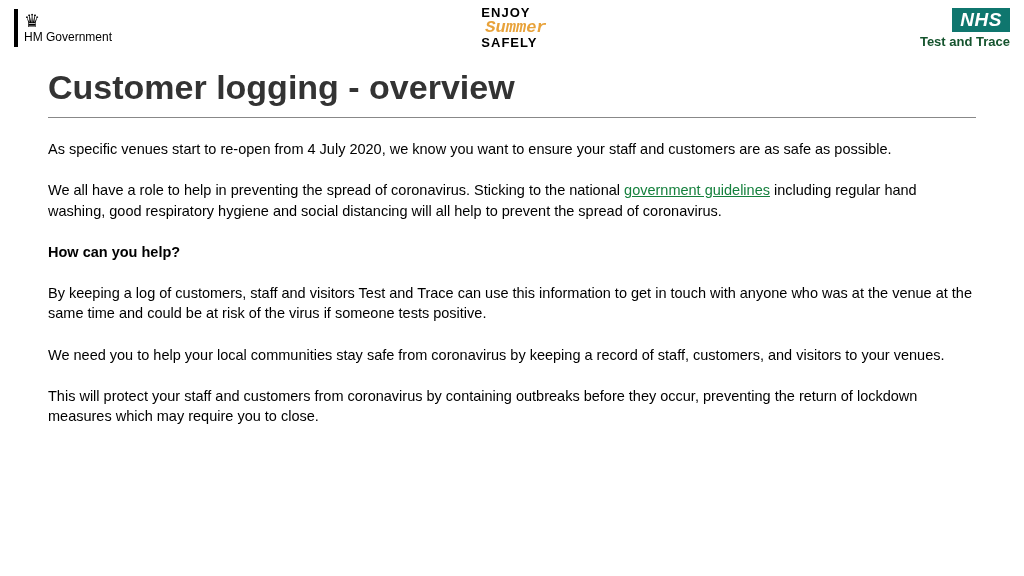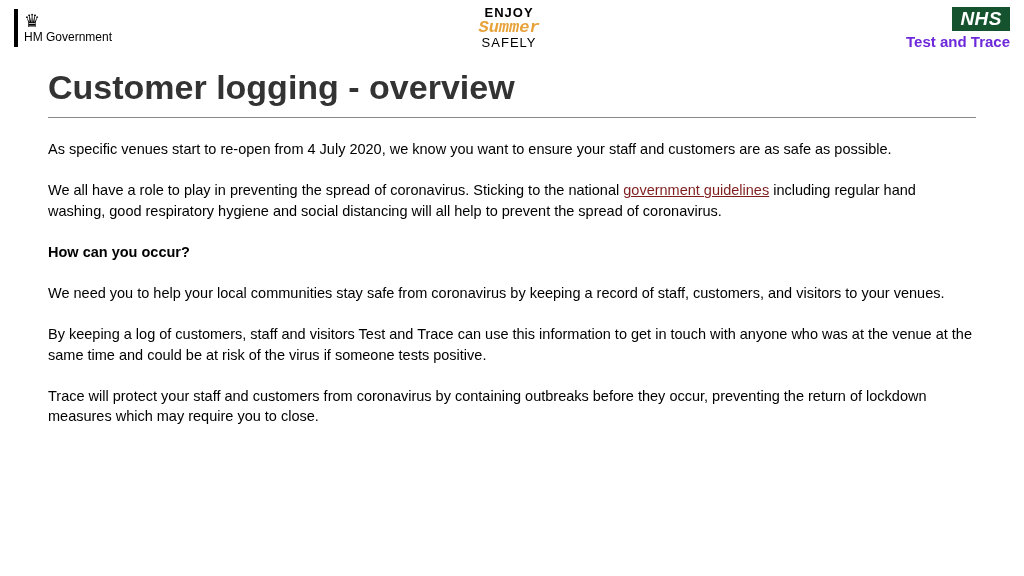--- a/index.html
+++ b/index.html
@@ -39,61 +39,61 @@
     }
     .crest {
       font-size: 18px;
       line-height: 1;
     }
     .hmgov-label {
       font-size: 12px;
       font-weight: 400;
     }
     .logo-summer {
-      text-align: center;
+      text-align: left;
       line-height: 0.95;
     }
     .summer-enjoy {
       font-size: 13px;
       font-weight: 900;
       letter-spacing: 1px;
       color: #000;
     }
     .summer-mid {
       font-size: 17px;
       font-weight: 700;
       font-style: italic;
       font-family: Liberation Mono, monospace;
       color: #e8a23a;
       display: inline-block;
       padding: 0 4px;
     }
     .summer-safely {
       font-size: 13px;
-      font-weight: 400;
+      font-weight: 700;
       letter-spacing: 1px;
       color: #000;
     }
     .logo-nhs {
       text-align: right;
     }
     .nhs-block {
       display: inline-block;
-      background: #14532d;
+      background: #0f766e;
       color: #fff;
       font-weight: 900;
       font-style: italic;
       font-size: 19px;
       padding: 1px 8px;
       letter-spacing: 0.5px;
       font-family: Arial, sans-serif;
     }
     .nhs-sub {
-      font-size: 15px;
-      color: #6d28d9;
+      font-size: 13px;
+      color: #14532d;
       font-weight: 600;
       margin-top: 2px;
     }
     .title {
       font-size: 34px;
       font-weight: 700;
       color: #333;
       padding: 12px 48px 10px 48px;
     }
     .divider {
@@ -105,21 +105,21 @@
       padding: 0 48px;
       font-size: 14.5px;
       line-height: 1.4;
       color: #000;
     }
     .content p {
       margin-bottom: 20px;
       margin-top: 21px;
     }
     .link {
-      color: #7f1d1d;
+      color: #15803d;
       text-decoration: underline;
     }
     .subhead {
       font-weight: 700;
       margin-bottom: 20px;
     }
   </style>
 </head>
 <body>
 
@@ -141,19 +141,19 @@
     <div class="nhs-sub">Test and Trace</div>
   </div>
 </div>
 
 <h1 class="title">Customer logging - overview</h1>
 <hr class="divider">
 
 <div class="content">
   <p>As specific venues start to re-open from 4 July 2020, we know you want to ensure your staff and customers are as safe as possible.</p>
   <p>
-    <span>We all have a role to play in preventing the spread of coronavirus. Sticking to the national </span><a href="#" class="link">government guidelines</a><span> including regular hand washing, good respiratory hygiene and social distancing will all help to prevent the spread of coronavirus.</span>
+    <span>We all have a role to help in preventing the spread of coronavirus. Sticking to the national </span><a href="#" class="link">government guidelines</a><span> including regular hand washing, good respiratory hygiene and social distancing will all help to prevent the spread of coronavirus.</span>
   </p>
-  <p class="subhead">How can you occur?</p>
+  <p class="subhead">How can you help?</p>
+  <p>By keeping a log of customers, staff and visitors Test and Trace can use this information to get in touch with anyone who was at the venue at the same time and could be at risk of the virus if someone tests positive.</p>
   <p>We need you to help your local communities stay safe from coronavirus by keeping a record of staff, customers, and visitors to your venues.</p>
-  <p>By keeping a log of customers, staff and visitors Test and Trace can use this information to get in touch with anyone who was at the venue at the same time and could be at risk of the virus if someone tests positive.</p>
-  <p>Trace will protect your staff and customers from coronavirus by containing outbreaks before they occur, preventing the return of lockdown measures which may require you to close.</p>
+  <p>This will protect your staff and customers from coronavirus by containing outbreaks before they occur, preventing the return of lockdown measures which may require you to close.</p>
 </div>
 
 </body></html>

